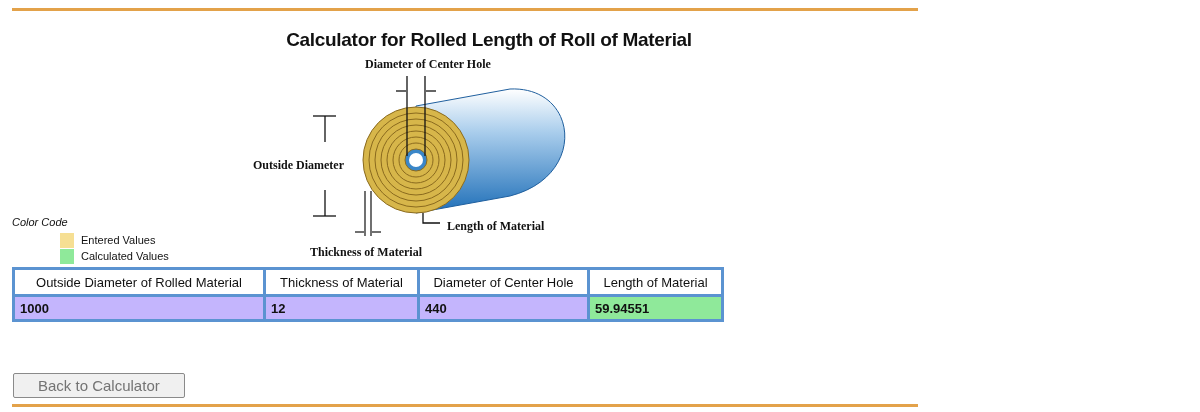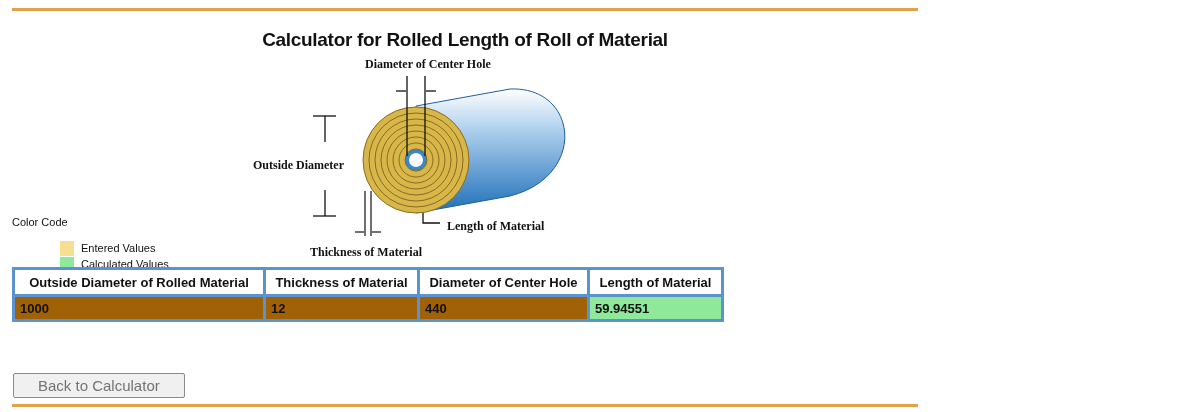--- a/index.html
+++ b/index.html
@@ -1,32 +1,32 @@
 <!DOCTYPE html>
 <html><head>
 <meta charset="utf-8">
 <style>
   html, body { margin: 0; padding: 0; background: #ffffff; }
   body { width: 1200px; height: 412px; position: relative; overflow: hidden; font-family: "Liberation Sans", sans-serif; color: #111; }
   .hr { position: absolute; left: 12px; width: 906px; height: 3px; background: #e3a24a; }
   .hr.top { top: 8px; }
   .hr.bottom { top: 404px; }
-  .title { position: absolute; top: 29px; left: 0; width: 930px; text-align: center; font-size: 19px; font-weight: bold; letter-spacing: -0.3px; color: #111; }
+  .title { position: absolute; top: 29px; left: 0; width: 930px; text-align: center; font-size: 19px; font-weight: bold; letter-spacing: -0.3px; color: #111; padding-left: 24px; }
   .diagram { position: absolute; left: 248px; top: 56px; width: 340px; height: 206px; }
   .diagram text { font-family: "Liberation Serif", serif; font-weight: bold; font-size: 12px; fill: #111; }
   .legend { position: absolute; left: 12px; top: 216px; font-size: 11px; }
-  .legend .hdr { margin-bottom: 12px; }
+  .legend .hdr { margin-bottom: 4px; font-style: italic; }
   .legend .row { display: flex; align-items: center; height: 16px; margin-left: 48px; }
   .legend .sw { width: 14px; height: 15px; margin-right: 7px; }
   table.calc { position: absolute; left: 12px; top: 267px; border-collapse: separate; border-spacing: 3px; background: #5b93d1; font-size: 13px; }
   table.calc td { padding: 0 5px; height: 24px; white-space: nowrap; }
-  table.calc tr.head td { background: #ffffff; font-weight: bold; text-align: center; }
+  table.calc tr.head td { background: #ffffff; font-weight: normal; text-align: center; }
   table.calc tr.units td { background: #ffffff; text-align: center; font-weight: bold; height: 24px; }
   table.calc tr.vals td { font-weight: bold; text-align: left; height: 22px; }
-  td.entered { background: #a16207; }
+  td.entered { background: #c4b5fd; }
   td.calculated { background: #8fe99a; }
   .back-btn { position: absolute; left: 13px; top: 373px; height: 25px; padding: 0 24px; font-family: "Liberation Sans", sans-serif; font-size: 15px; background: #f0f0f0; border: 1px solid #8a8a8a; border-radius: 2px; color: #737373; }
 </style>
 </head>
 <body>
 
 <div class="hr top"></div>
 
 <div class="title">Calculator for Rolled Length of Roll of Material</div>
 

